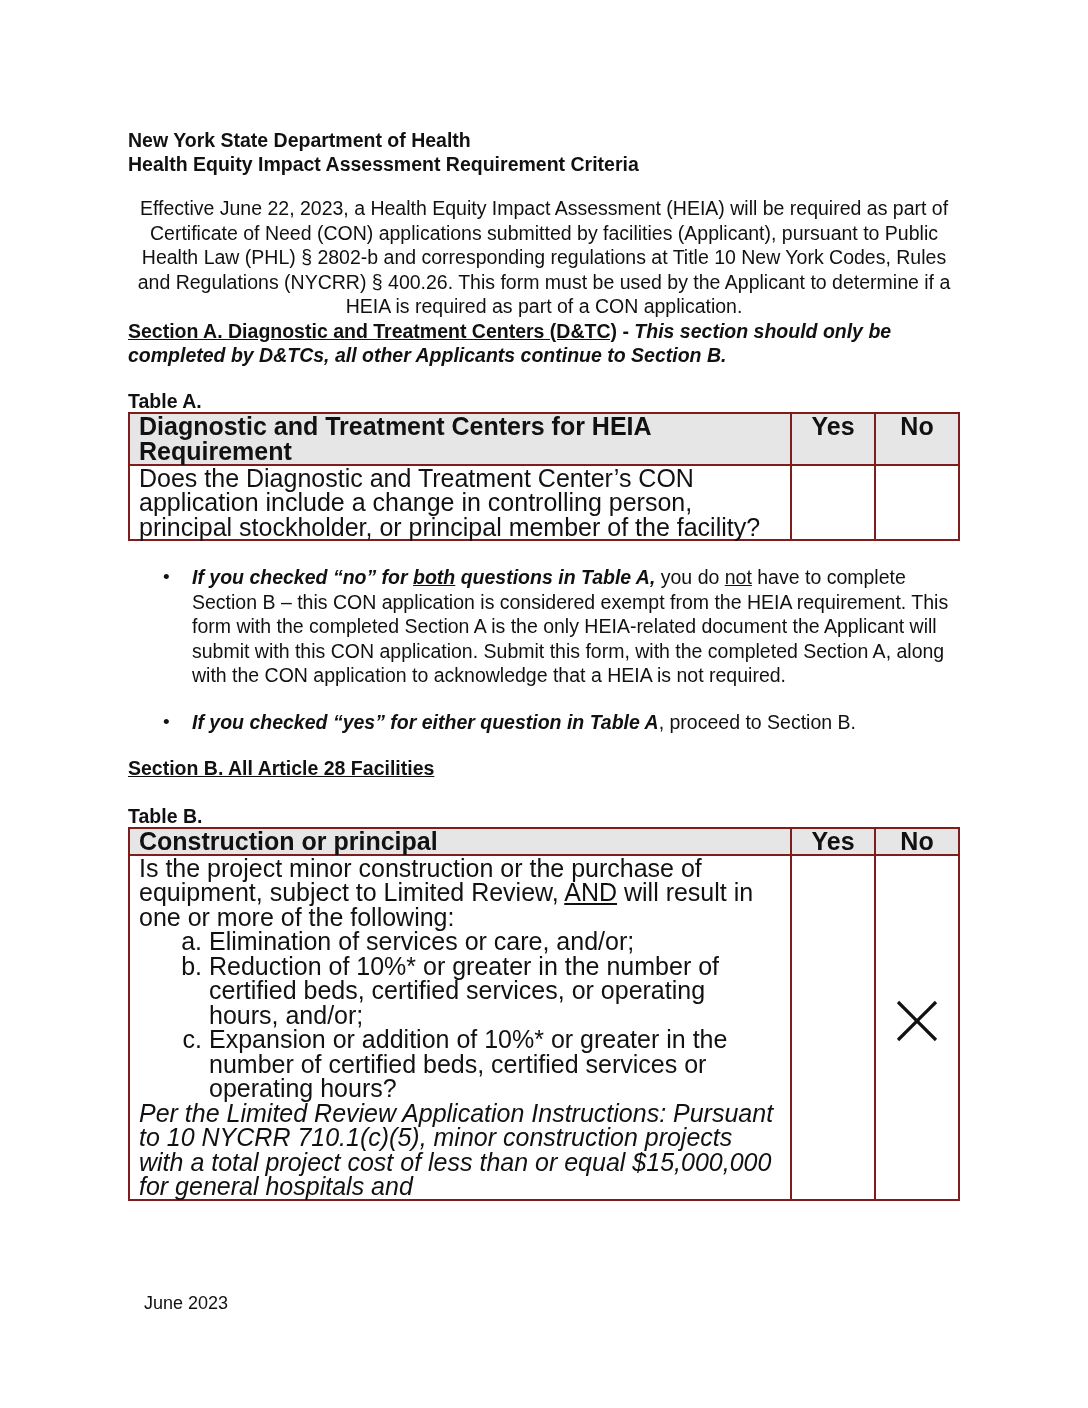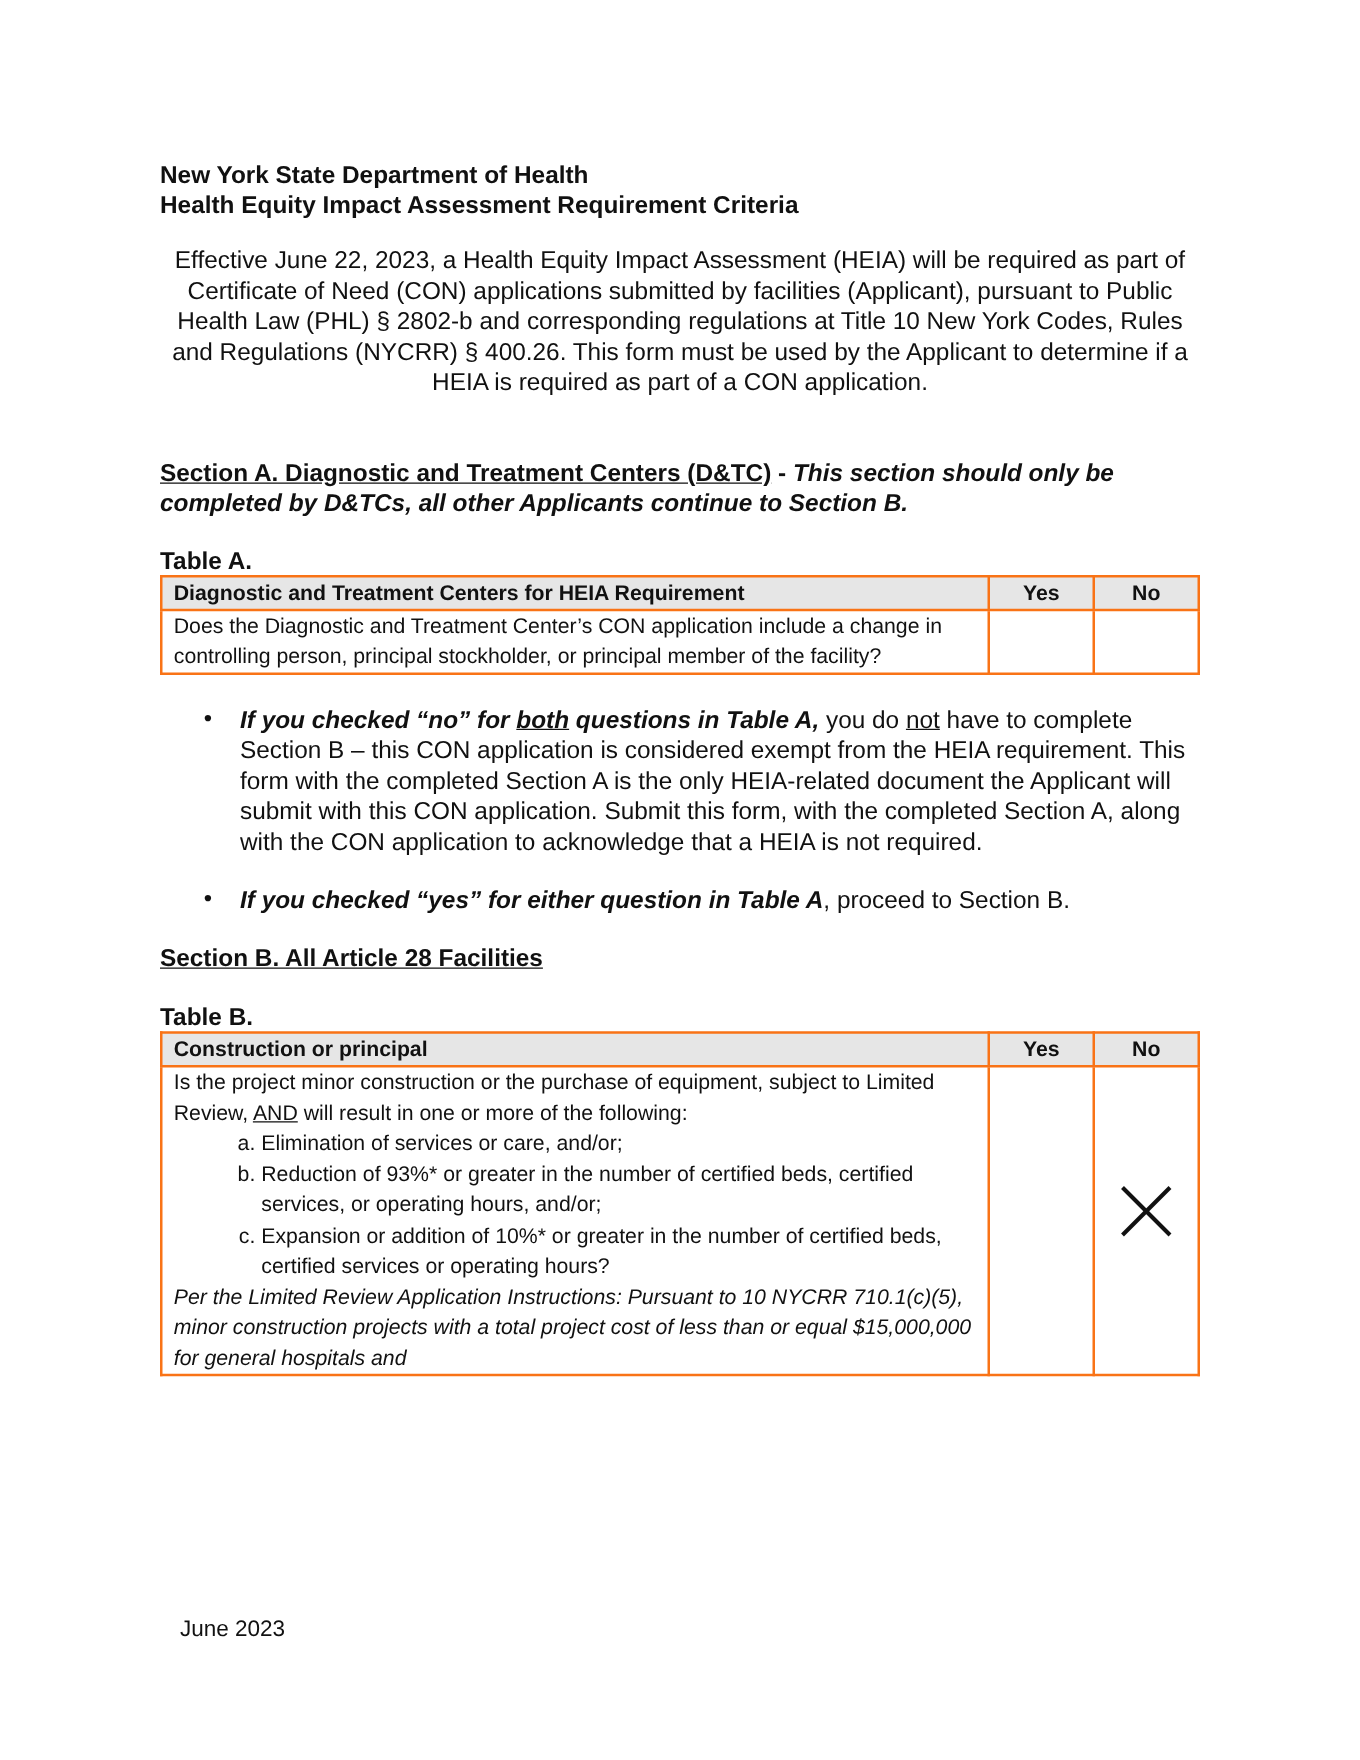--- a/index.html
+++ b/index.html
@@ -1,26 +1,26 @@
 <!DOCTYPE html>
 <html><head>
   <meta charset="utf-8">
   <style>
     html, body { margin: 0; padding: 0; background: #ffffff; }
     body { width: 1088px; height: 1408px; position: relative; overflow: hidden;
            font-family: "Liberation Sans", sans-serif; color: #111111; }
     .page { position: absolute; left: 128px; top: 128px; width: 832px; font-size: 19.5px; line-height: 24.5px; }
     .title { font-weight: bold; font-size: 19.5px; line-height: 24px; }
     .intro { margin-top: 20px; text-align: center; }
-    .section-head { margin-top: 48px; font-weight: bold; }
+    .section-head { font-weight: bold; }
     .u { text-decoration: underline; }
     .it { font-style: italic; }
     .tbl-label { font-weight: bold; margin-top: 22px; line-height: 22px; }
     table { border-collapse: collapse; width: 832px; table-layout: fixed; }
-    td, th { border: 2px solid #f97316; vertical-align: top; padding: 0 9px; font-size: 17px; line-height: 24.5px; }
+    td, th { border: 2px solid #7f1d1d; vertical-align: top; padding: 0 9px; font-size: 25px; line-height: 24.5px; }
     th { background: #e6e6e6; font-weight: bold; text-align: left; height: 25px; line-height: 25px; }
     th.c { text-align: center; }
     col.q { width: 662px; }
     col.y { width: 84px; }
     col.n { width: 84px; }
     ul.bullets { margin: 24px 0 0 0; padding-left: 64px; list-style: none; }
     ul.bullets li { position: relative; margin-bottom: 22px; }
     ul.bullets li::before { content: "\2022"; position: absolute; left: -29px; top: 0; font-size: 19px; }
     .bi { font-weight: bold; font-style: italic; }
     ol.sub { margin: 0; padding-left: 70px; }
@@ -88,21 +88,21 @@
         <tr>
       <th>Construction or principal</th>
       <th class="c">Yes</th>
       <th class="c">No</th>
     </tr>
     <tr>
       <td>
         <span>Is the project minor construction or the purchase of equipment, subject to Limited Review, </span><span class="u">AND</span><span> will result in one or more of the following:</span>
         <ol class="sub" type="a">
           <li>Elimination of services or care, and/or;</li>
-          <li>Reduction of 93%* or greater in the number of certified beds, certified services, or operating hours, and/or;</li>
+          <li>Reduction of 10%* or greater in the number of certified beds, certified services, or operating hours, and/or;</li>
           <li>Expansion or addition of 10%* or greater in the number of certified beds, certified services or operating hours?</li>
         </ol>
         <div class="it">Per the Limited Review Application Instructions: Pursuant to 10 NYCRR 710.1(c)(5), minor construction projects with a total project cost of less than or equal $15,000,000 for general hospitals and</div>
       </td>
       <td></td>
       <td class="markcell">
         <svg id="no-mark" width="44" height="44" viewBox="0 0 44 44" style="display: inline-block; margin-top: -8px;">
           <line x1="3" y1="3" x2="41" y2="41" stroke="#111" stroke-width="3.2"></line>
           <line x1="41" y1="3" x2="3" y2="41" stroke="#111" stroke-width="3.2"></line>
         </svg>

